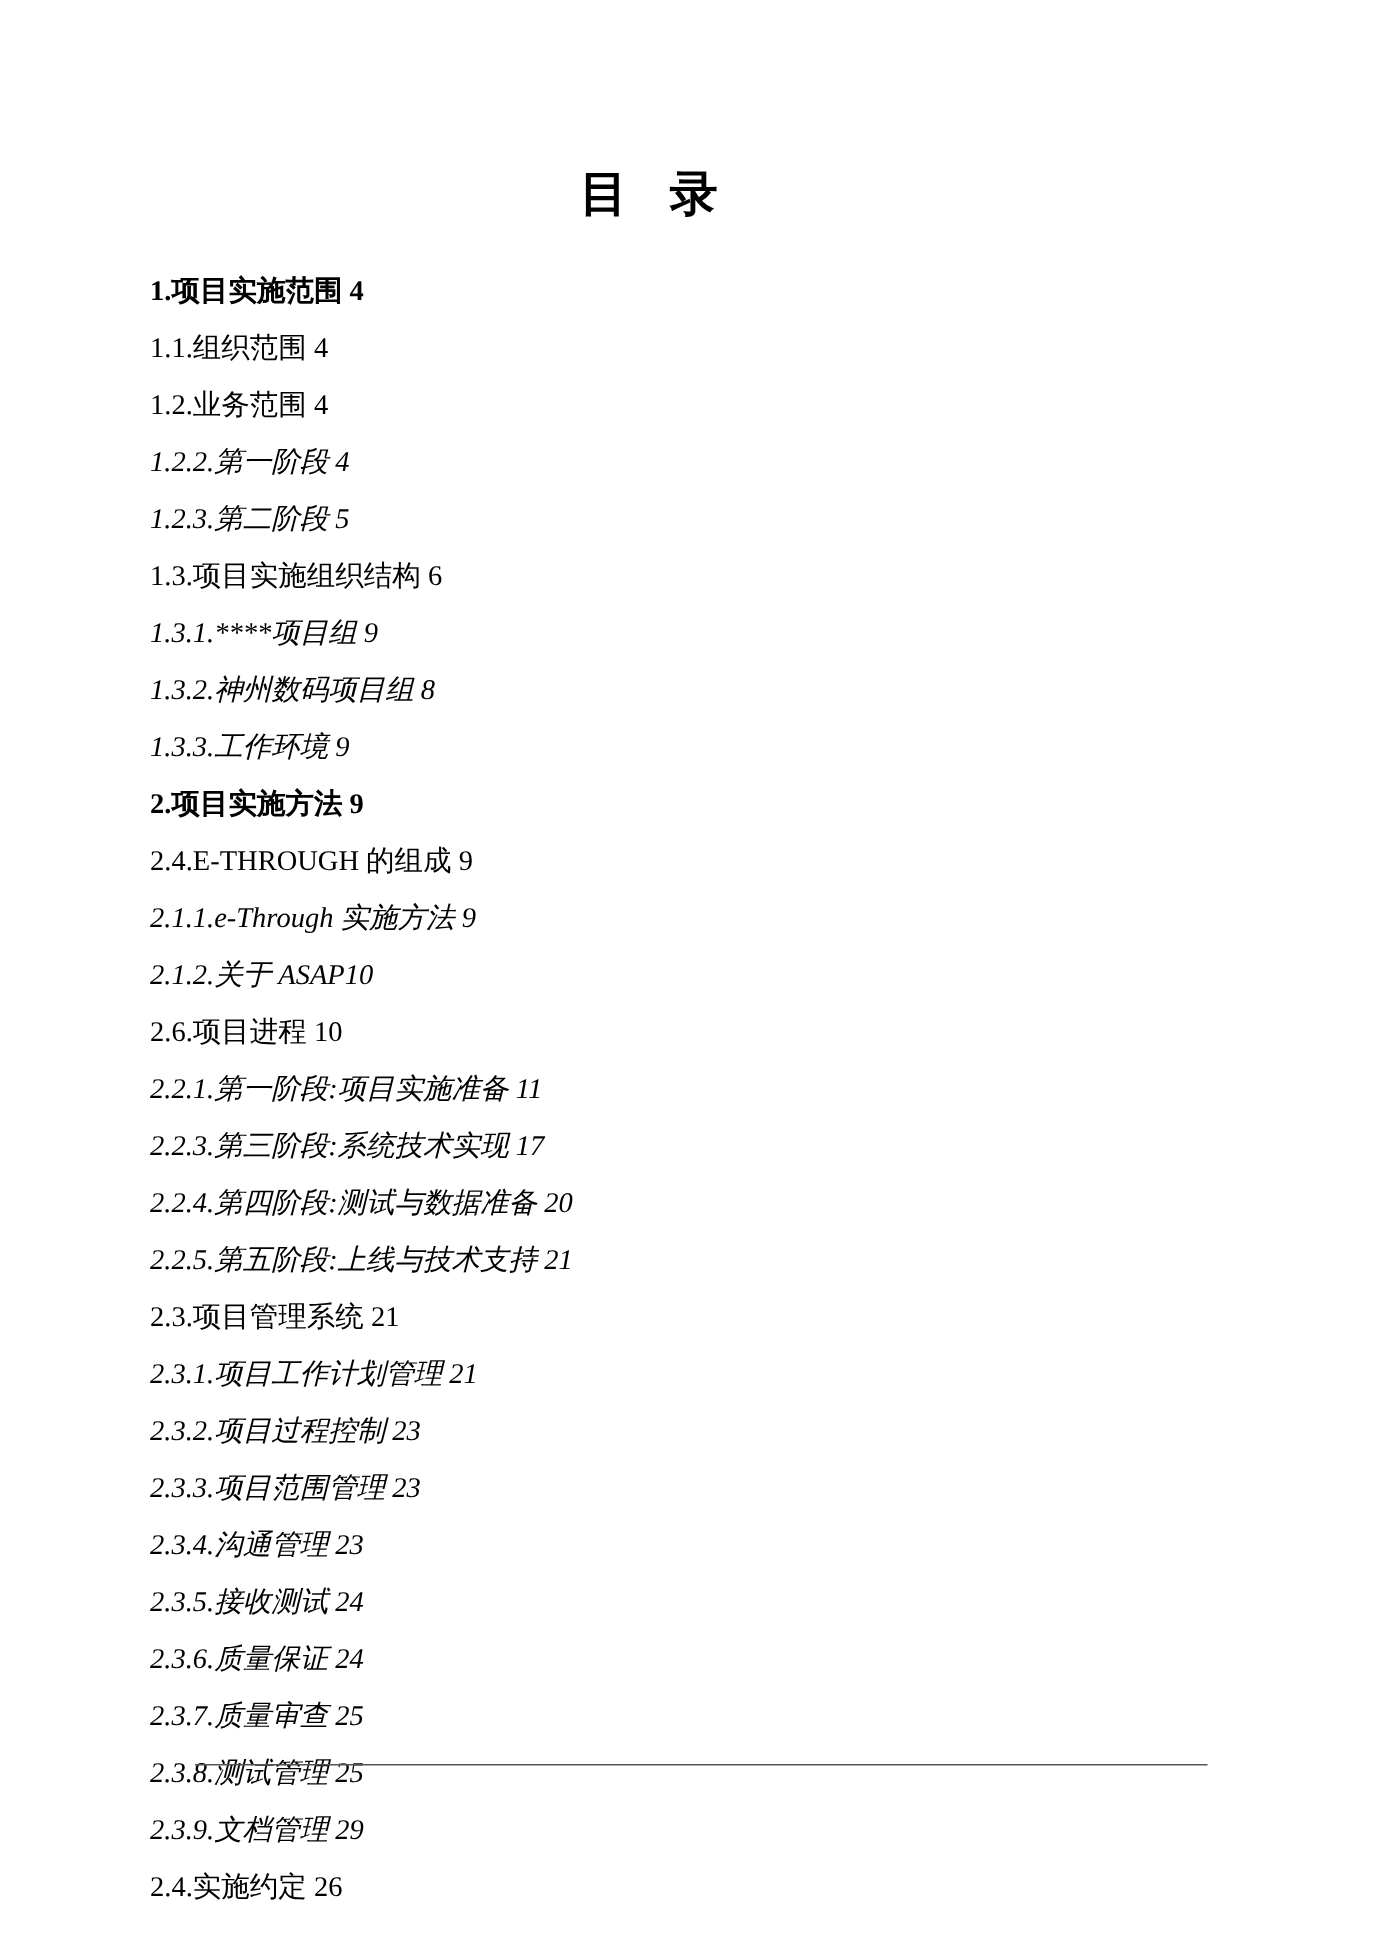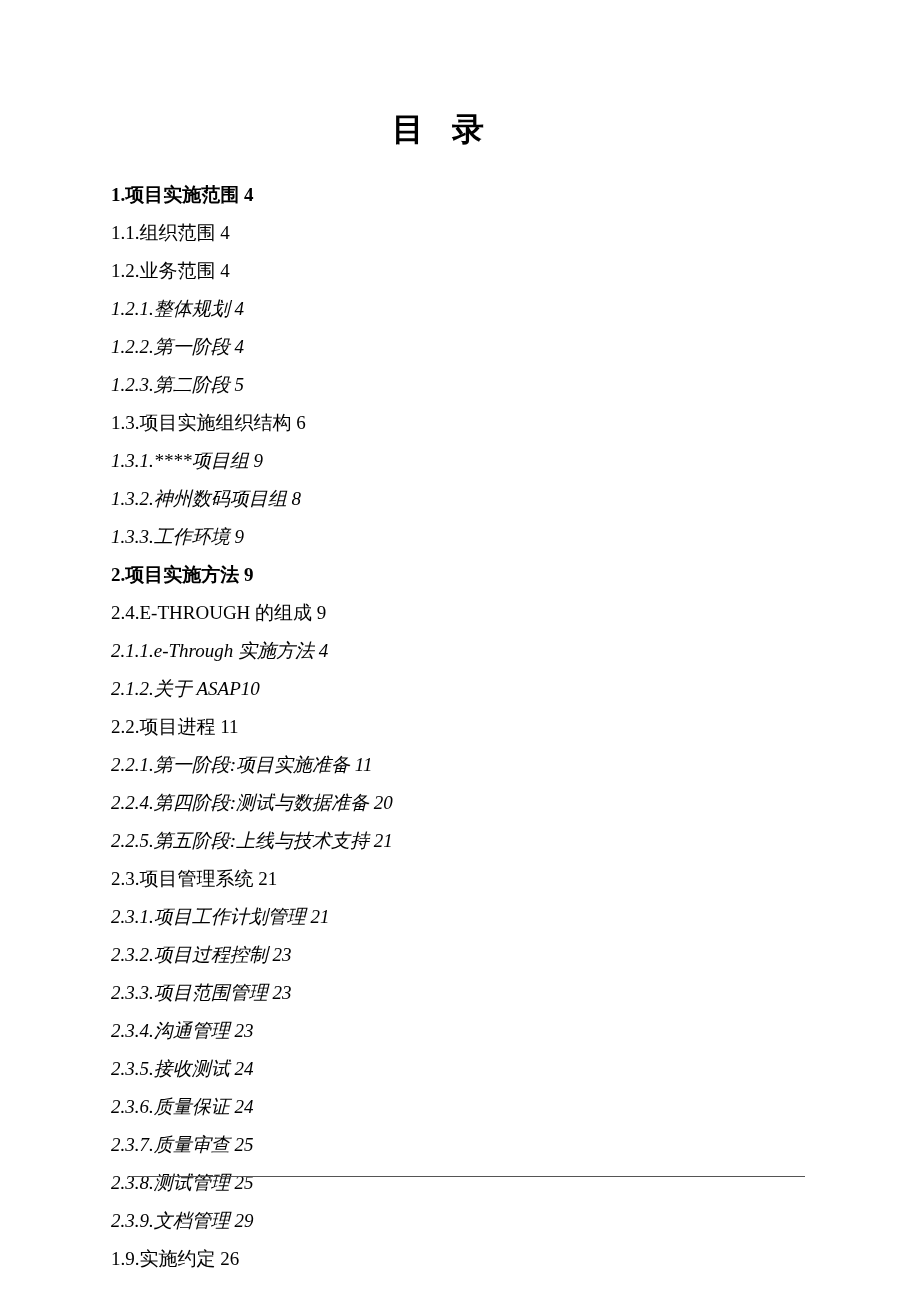--- a/index.html
+++ b/index.html
@@ -5,21 +5,22 @@
     * { margin: 0; padding: 0; box-sizing: border-box; }
     body {
       background: #ffffff;
       width: 920px;
       height: 1301px;
       font-family: "SimSun", "宋体", serif;
       color: #000;
       position: relative;
     }
     .page {
-      padding: 108px 145px 0 111px;
+      padding: 108px 145px 0 80px;
+      margin-left: 20px;
     }
     .title {
       text-align: center;
       font-size: 32px;
       font-weight: bold;
       letter-spacing: 10px;
       margin-bottom: 24px;
     }
     .toc-line {
       font-size: 19px;
@@ -38,41 +39,41 @@
   </style>
 </head>
 <body>
 
 <div class="page">
   <div class="title">目 录</div>
   <div id="toc-container">
       <div class="toc-line bold">1.项目实施范围 4</div>
       <div class="toc-line">1.1.组织范围 4</div>
       <div class="toc-line">1.2.业务范围 4</div>
-      <div class="toc-line italic">1.2.1.整体规划 4</div>
       <div class="toc-line italic">1.2.2.第一阶段 4</div>
       <div class="toc-line italic">1.2.3.第二阶段 5</div>
       <div class="toc-line">1.3.项目实施组织结构 6</div>
       <div class="toc-line italic">1.3.1.****项目组 9</div>
       <div class="toc-line italic">1.3.2.神州数码项目组 8</div>
       <div class="toc-line italic">1.3.3.工作环境 9</div>
       <div class="toc-line bold">2.项目实施方法 9</div>
       <div class="toc-line">2.4.E-THROUGH 的组成 9</div>
-      <div class="toc-line italic">2.1.1.e-Through 实施方法 4</div>
+      <div class="toc-line italic">2.1.1.e-Through 实施方法 9</div>
       <div class="toc-line italic">2.1.2.关于 ASAP10</div>
-      <div class="toc-line">2.2.项目进程 11</div>
+      <div class="toc-line">2.6.项目进程 10</div>
       <div class="toc-line italic">2.2.1.第一阶段:项目实施准备 11</div>
+      <div class="toc-line italic">2.2.3.第三阶段:系统技术实现 17</div>
       <div class="toc-line italic">2.2.4.第四阶段:测试与数据准备 20</div>
       <div class="toc-line italic">2.2.5.第五阶段:上线与技术支持 21</div>
       <div class="toc-line">2.3.项目管理系统 21</div>
       <div class="toc-line italic">2.3.1.项目工作计划管理 21</div>
       <div class="toc-line italic">2.3.2.项目过程控制 23</div>
       <div class="toc-line italic">2.3.3.项目范围管理 23</div>
       <div class="toc-line italic">2.3.4.沟通管理 23</div>
       <div class="toc-line italic">2.3.5.接收测试 24</div>
       <div class="toc-line italic">2.3.6.质量保证 24</div>
       <div class="toc-line italic">2.3.7.质量审查 25</div>
       <div class="toc-line italic">2.3.8.测试管理 25</div>
       <div class="toc-line italic">2.3.9.文档管理 29</div>
-      <div class="toc-line">1.9.实施约定 26</div>
+      <div class="toc-line">2.4.实施约定 26</div>
     </div>
 </div>
 <div class="footer-rule"></div>
 
 </body></html>

